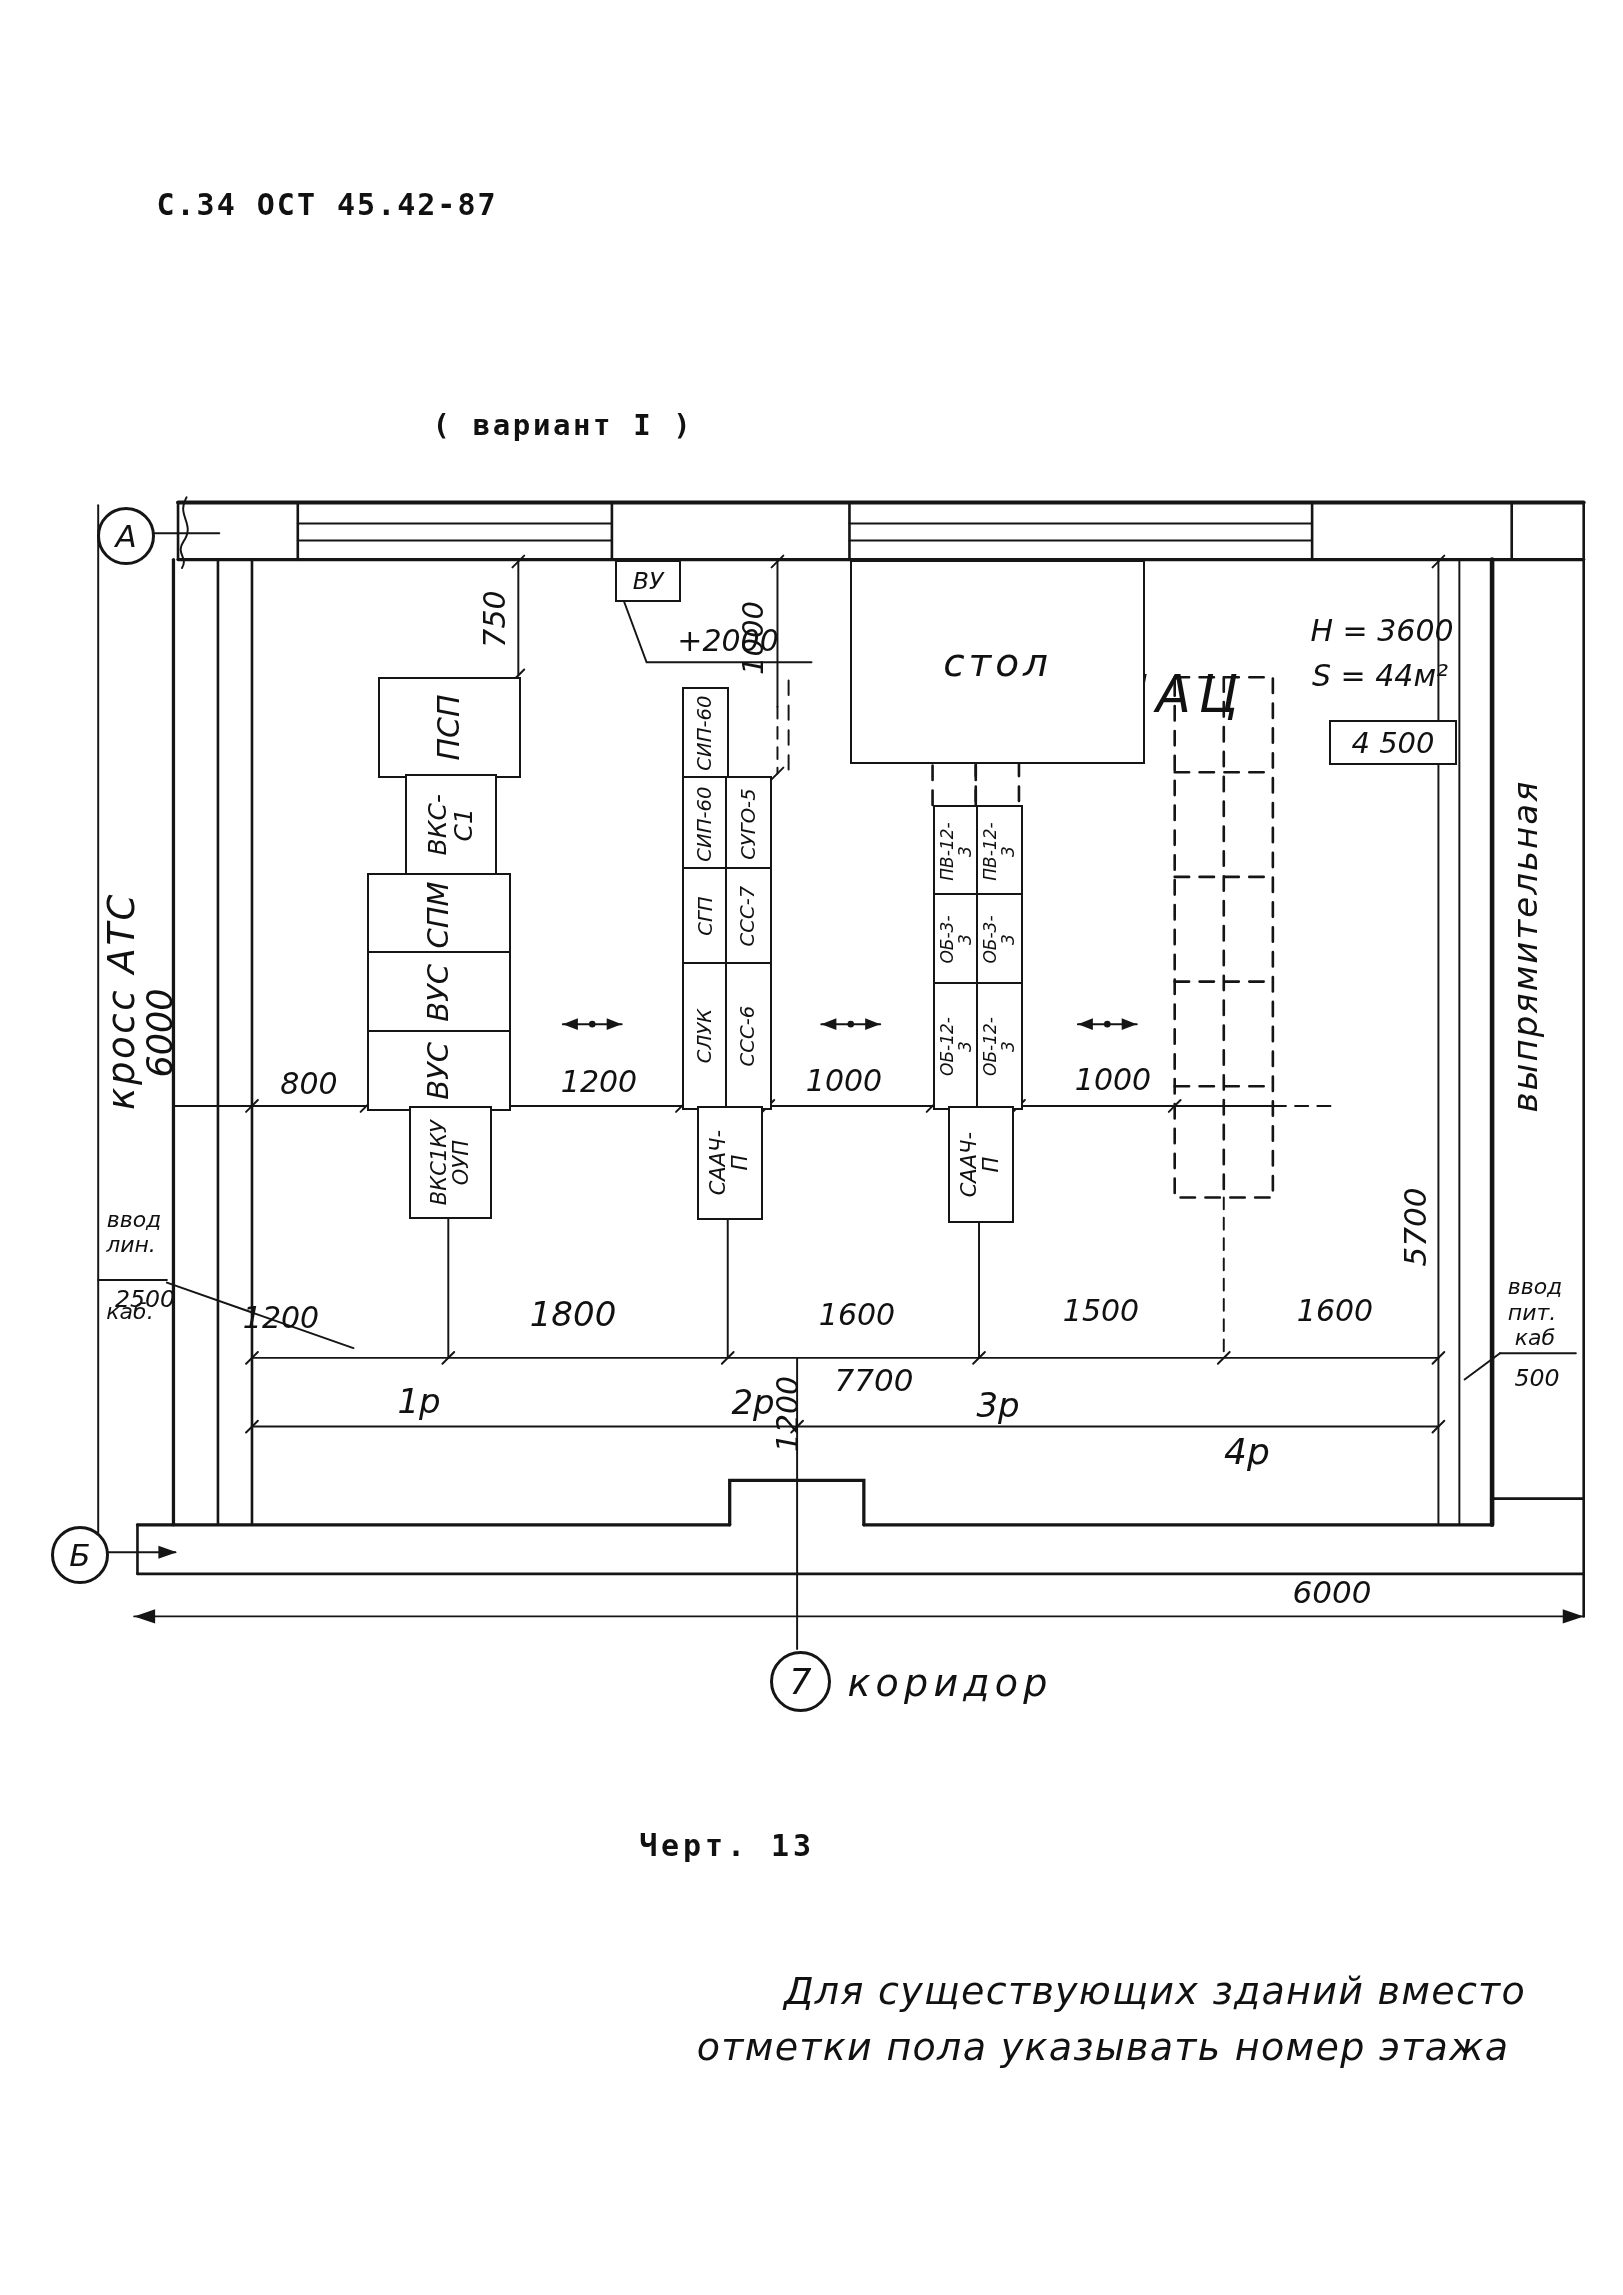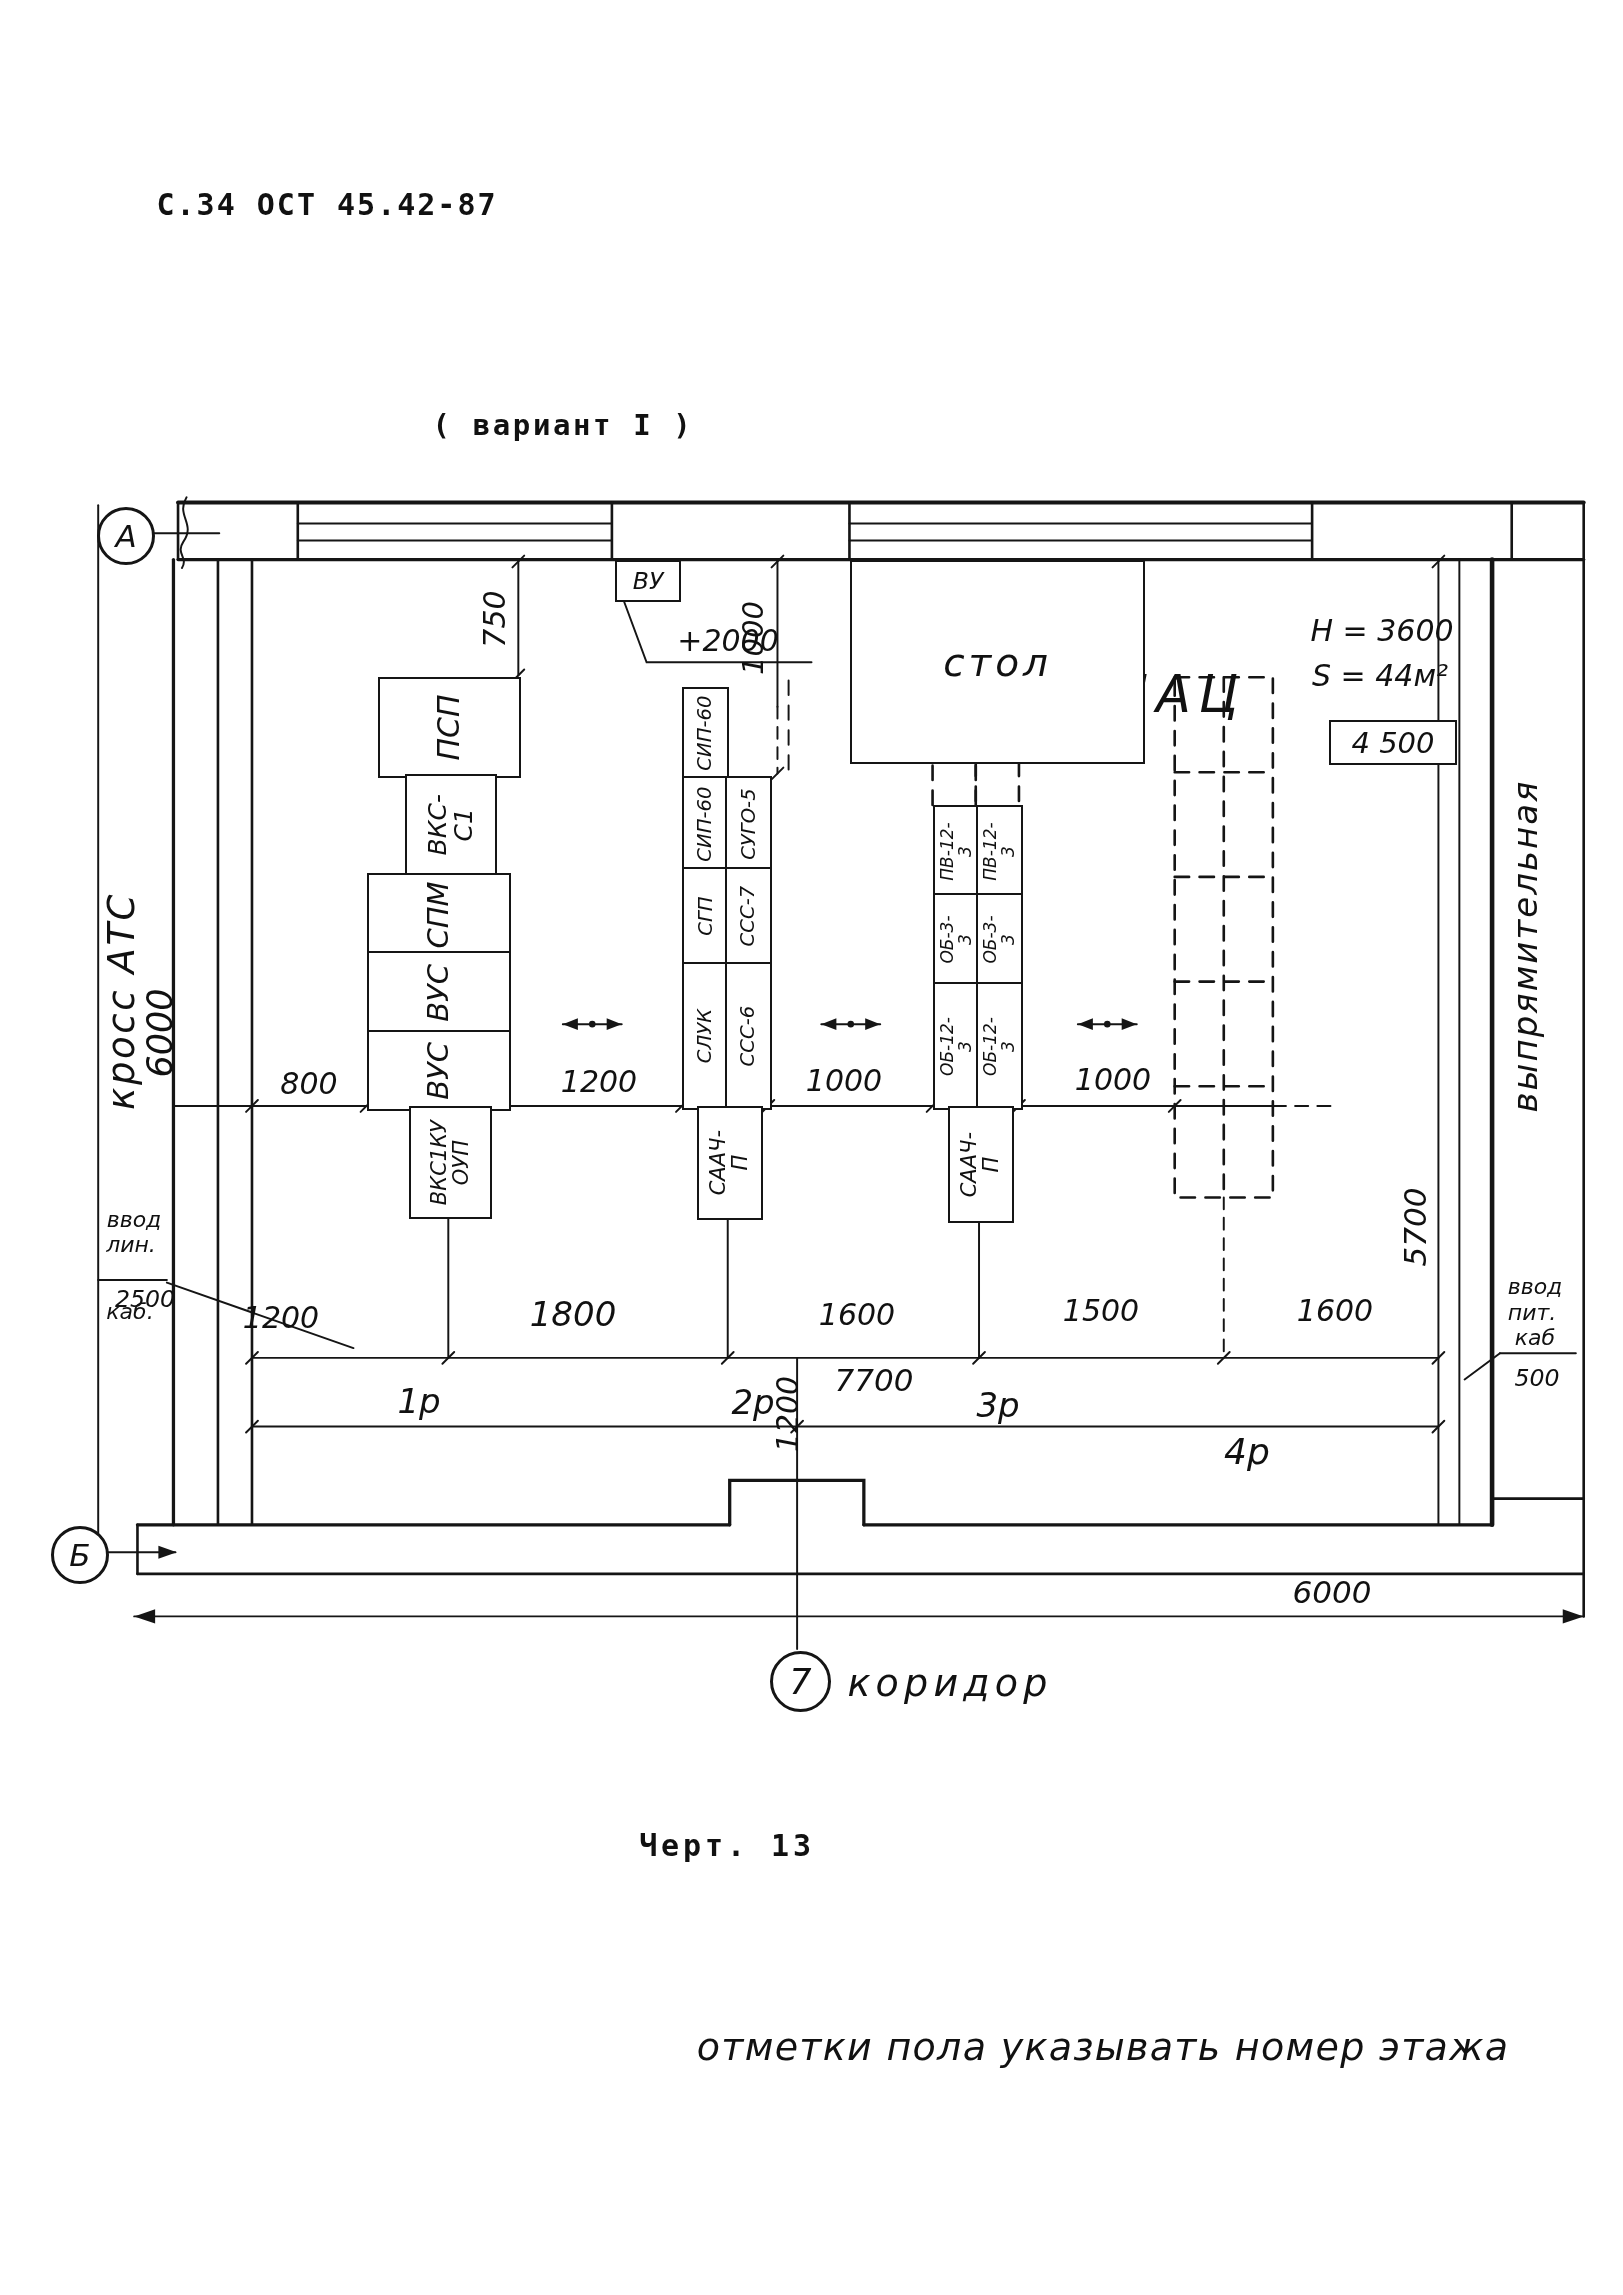--- a/index.html
+++ b/index.html
@@ -161,20 +161,21 @@
       <path d="M1795,1340 H1945" stroke-width="4"></path>
       <path d="M1795,1500 H1945" stroke-width="4"></path>
       <path d="M1795,1660 H1945" stroke-width="4"></path>
       <path d="M1205,1040 V1185" stroke-width="3"></path>
     </g>
   </svg>
 
   <div class="lbl mono" style="left:327px; top:204px; font-size:30px; letter-spacing:2px;">С.34 ОСТ 45.42-87</div>
   <div class="lbl mono" style="left:563px; top:425px; font-size:29px; letter-spacing:2.6px;">( вариант I )</div>
   <div class="lbl mono" style="left:727px; top:1845px; font-size:30px; letter-spacing:3.9px;">Черт. 13</div>
+  <div class="lbl hand" style="left:1155px; top:1991px; font-size:38px; letter-spacing:1.3px;">Для существующих зданий вместо</div>
   <div class="lbl hand" style="left:1103px; top:2047px; font-size:38px; letter-spacing:1.3px;">отметки пола указывать номер этажа</div>
 
   <div class="circle" style="left:97px; top:507px; width:52px; height:52px;">
     <span class="hand" style="font-size:31px;">А</span>
   </div>
   <div class="circle" style="left:51px; top:1526px; width:52px; height:52px;">
     <span class="hand" style="font-size:31px;">Б</span>
   </div>
   <div class="circle" style="left:770px; top:1651px; width:55px; height:55px; border-width:3.9px;">
     <span class="hand" style="font-size:35px;">7</span>

